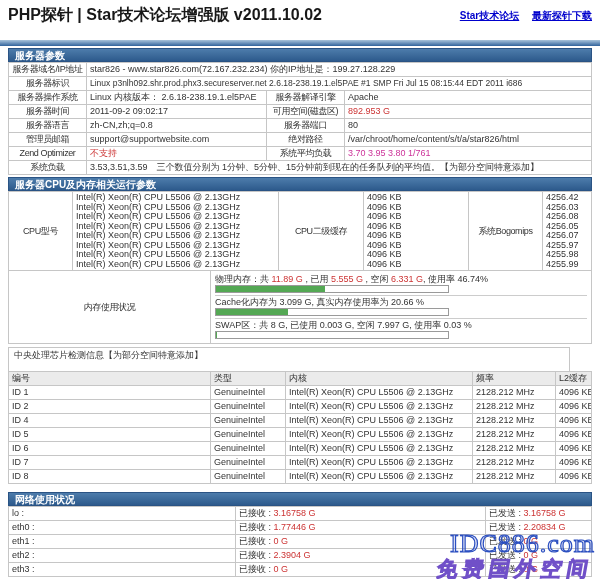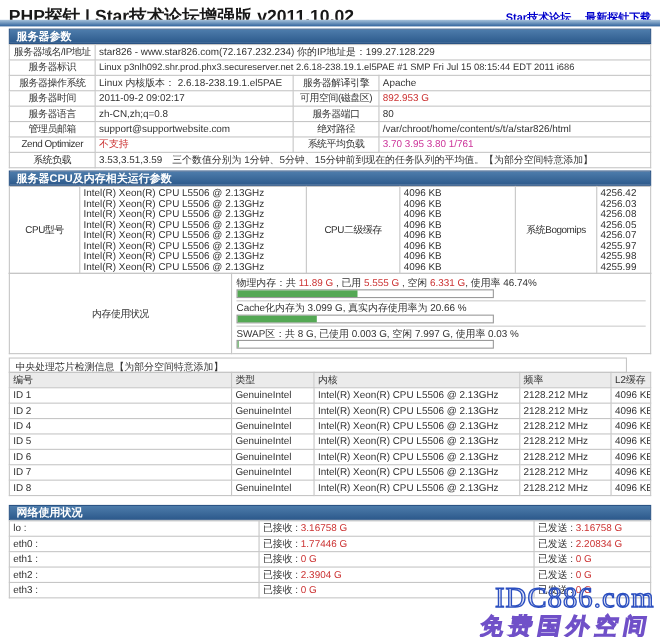--- a/index.html
+++ b/index.html
@@ -1,18 +1,18 @@
 <!DOCTYPE html>
 <html><head>
 <meta charset="utf-8">
 <style>
 *{box-sizing:border-box;margin:0;padding:0}
 html,body{width:600px;height:579px;overflow:hidden;background:#fff;
   font-family:"Liberation Sans","DejaVu Sans",sans-serif;position:relative;}
-.hdr{height:18px;padding:5px 8px 0;overflow:hidden;}
+.hdr{height:40px;padding:5px 8px 0;overflow:hidden;}
 .title{float:left;font-size:16px;font-weight:bold;color:#181818;}
 .links{float:right;font-size:10px;font-weight:bold;padding-top:4px;}
 .links a{color:#0000cc;text-decoration:underline;margin-left:10px;cursor:pointer;}
 .band{height:6px;background:linear-gradient(#a9c4dc,#31639c);}
 .content{padding:0 8px;}
 .secbar{margin-top:2px;height:14px;line-height:13px;background:linear-gradient(#4d7cab,#2d5a8c);
   color:#fff;font-size:10px;font-weight:bold;padding:0 6px;border:1px solid #2a5384;}
 table{width:100%;border-collapse:collapse;table-layout:fixed;font-size:9px;color:#333;}
 td,th{border:1px solid #c6c6c6;padding:1px 3px;height:14px;line-height:11px;
   vertical-align:middle;white-space:nowrap;overflow:hidden;text-align:left;font-weight:normal;background:#fff;}
@@ -21,21 +21,21 @@
 .magenta{color:#cc3399;}
 .xs{font-size:8.5px;}
 .list div{line-height:9.5px;font-size:9px;}
 .gray-head th{background:#ebebeb;}
 .memcell{padding:2px 4px;line-height:10px;}
 .memblock{padding:1px 0 1px;}
 .memblock + .memblock{border-top:1px solid #cccccc;}
 .memline{line-height:10px;}
 .bar{width:234px;height:8px;border:1px solid #9a9a9a;background:#fff;margin:1px 0 1px;}
 .fill{height:100%;background:#54a854;}
-.dtitle{border:1px solid #c6c6c6;width:562px;height:14px;line-height:12px;padding:1px 5px;
+.dtitle{border:1px solid #c6c6c6;width:562px;height:25px;line-height:12px;padding:1px 5px;
   font-size:9px;color:#333;margin-top:3px;margin-bottom:-1px;background:#fff;white-space:nowrap;}
 .gap6{height:6px;}
 .wm1{position:absolute;left:450px;top:529px;z-index:5;font-family:"Liberation Serif","DejaVu Serif",serif;
   font-size:26px;font-weight:normal;color:rgba(70,90,200,0.18);-webkit-text-stroke:1.2px #2b4fc0;
   letter-spacing:1px;pointer-events:none;}
 .wm2{position:absolute;left:437px;top:555px;z-index:5;font-family:"Liberation Serif","DejaVu Serif",serif;
   font-size:21px;font-weight:bold;color:rgba(150,70,160,0.15);-webkit-text-stroke:1px #7050c8;
   transform:skewX(-10deg);letter-spacing:5px;pointer-events:none;}
 </style>
 </head>

